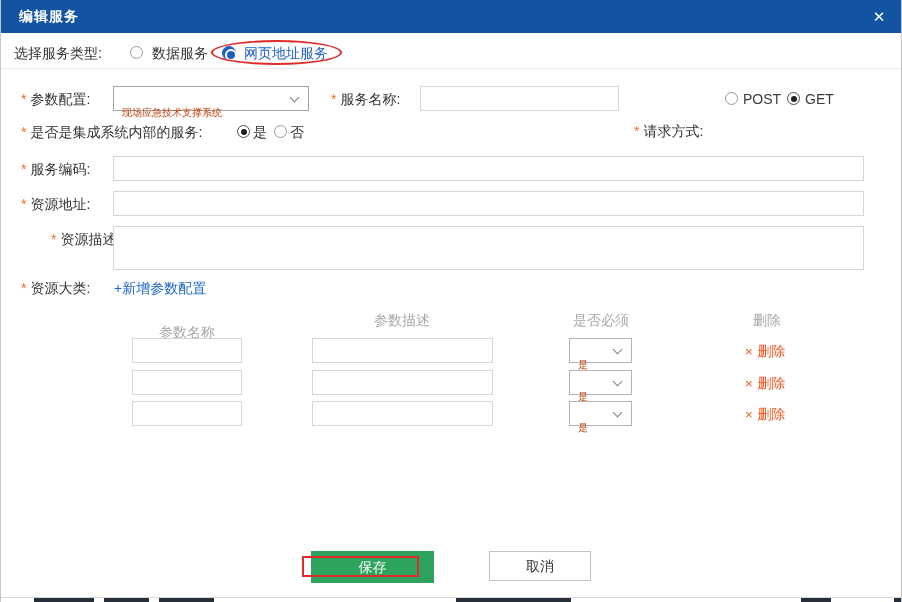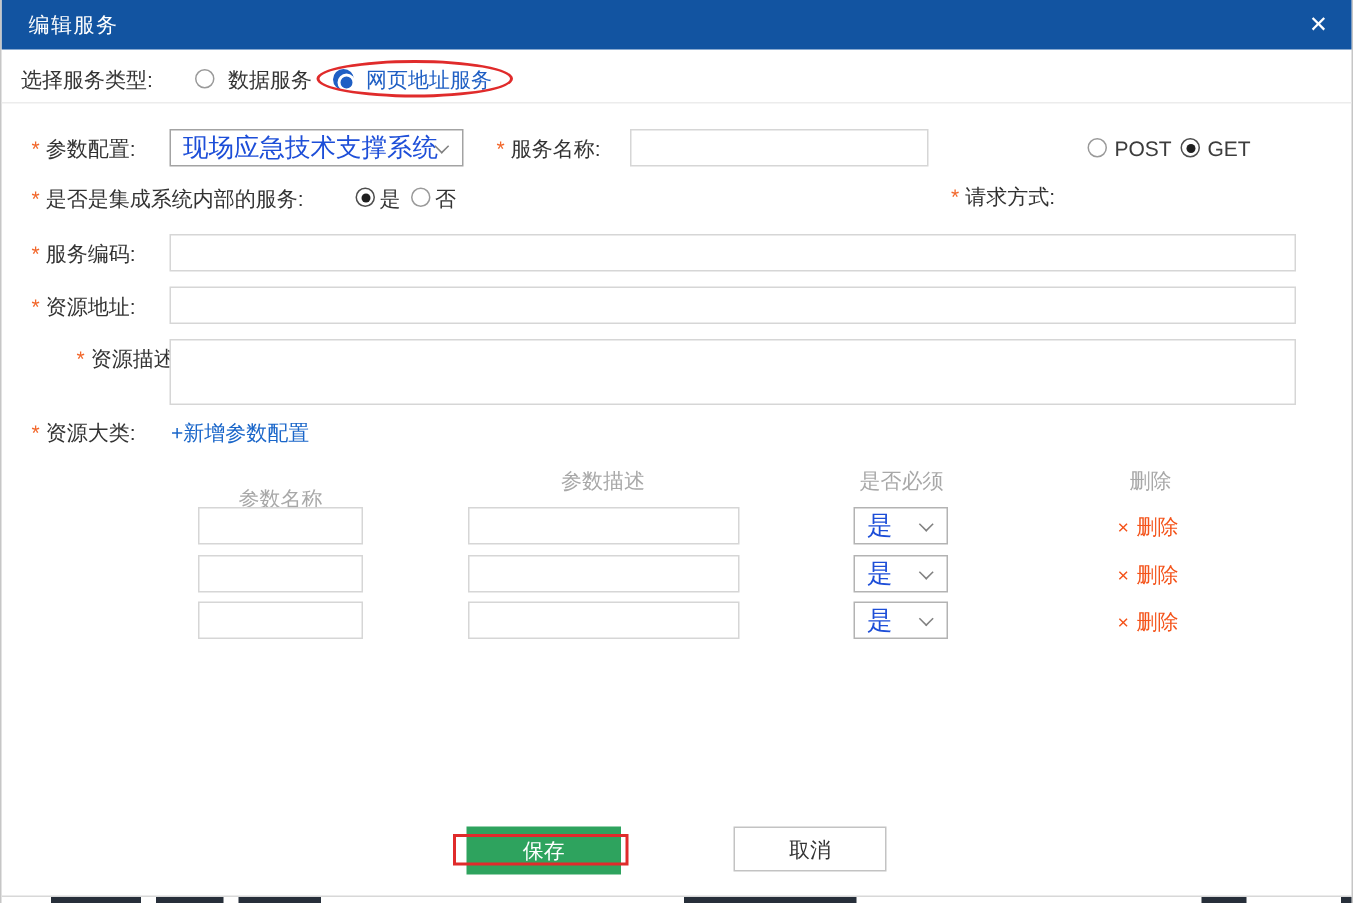--- a/index.html
+++ b/index.html
@@ -1,21 +1,21 @@
 <!DOCTYPE html>
 <html><head>
 <meta charset="utf-8">
 <style>
   * { margin:0; padding:0; box-sizing:border-box; }
   html,body { width:902px; height:602px; }
   body { font-family:"Liberation Sans", sans-serif; font-size:14px; color:#333; background:#fff; }
   .dialog { position:relative; width:902px; height:602px; background:#fff; border-left:1px solid #c6c6c6; border-right:1px solid #c6c6c6; overflow:hidden; }
 
   .titlebar { position:absolute; left:0; top:0; width:902px; height:33px; background:#1254a1; color:#fff; }
-  .titlebar .title { position:absolute; left:18px; top:0; line-height:33px; font-size:14px; font-weight:normal; letter-spacing:1px; }
+  .titlebar .title { position:absolute; left:18px; top:0; line-height:33px; font-size:14px; font-weight:bold; letter-spacing:1px; }
   .titlebar .close { position:absolute; right:10px; top:0; width:28px; height:33px; line-height:33px; text-align:center; font-size:15px; color:#fff; cursor:pointer; }
 
   .type-row-label { position:absolute; left:13px; top:45px; font-size:14px; color:#333; }
   .sep { position:absolute; left:0; top:68px; width:902px; height:1px; background:#ececec; }
 
   
   .radio { position:absolute; width:13px; height:13px; border-radius:50%; background:#fff; border:1px solid #9a9a9a; }
   .radio.native-sel { border:1px solid #4d4d4d; }
   .radio.native-sel::after { content:""; position:absolute; left:2.5px; top:2.5px; width:6px; height:6px; border-radius:50%; background:#1f1f1f; }
   .radio.blue-sel { width:14px; height:14px; background:#1f5fc4; border:1px solid #1f5fc4; }
@@ -26,32 +26,32 @@
 
   .ellipse-anno { position:absolute; left:210px; top:40px; width:131px; height:25px; border:2px solid #e02b2b; border-radius:50%; pointer-events:none; }
 
   .ast { color:#f2672b; margin-right:4px; }
   .flabel { position:absolute; font-size:14px; color:#333; white-space:nowrap; }
 
   .tbox { position:absolute; border:1px solid #d6d6d6; background:#fff; font-family:"Liberation Sans",sans-serif; font-size:14px; color:#333; padding:0 8px; outline:none; }
   textarea.tbox { resize:none; padding:4px 8px; }
 
   .dropdown { position:absolute; border:1px solid #a3a3a3; background:#fff; cursor:pointer; }
-  .dropdown .dval { position:absolute; left:8px; top:0; line-height:23px; font-size:17px; color:#1d4ed8; white-space:nowrap; }
+  .dropdown .dval { position:absolute; left:8px; top:14px; line-height:23px; font-size:10px; color:#c2410c; white-space:nowrap; }
   .chev { position:absolute; right:10px; top:7px; width:7px; height:7px; border-right:1.5px solid #808080; border-bottom:1.5px solid #808080; transform:rotate(45deg); }
 
   .link { position:absolute; color:#1a66c9; font-size:14px; cursor:pointer; white-space:nowrap; }
 
   .th { position:absolute; width:120px; text-align:center; color:#a8a8a8; font-size:14px; }
 
   .del-link { position:absolute; color:#f4531a; font-size:14px; cursor:pointer; white-space:nowrap; }
   .del-link .x { margin-right:5px; font-size:13px; }
 
   .btn { position:absolute; text-align:center; cursor:pointer; font-size:14px; }
-  .btn-save { left:310px; top:551px; width:103px; height:32px; background:#2ea35e; color:#fff; line-height:32px; border:none; }
+  .btn-save { left:310px; top:551px; width:123px; height:32px; background:#2ea35e; color:#fff; line-height:32px; border:none; }
   .btn-cancel { left:488px; top:551px; width:102px; height:30px; background:#fff; color:#333; line-height:28px; border:1px solid #c3c3c3; }
   .rect-anno { position:absolute; left:301px; top:556px; width:117px; height:21px; border:2px solid #e02b2b; pointer-events:none; }
 
   .bottom-line { position:absolute; left:0; top:597px; width:902px; height:1px; background:#d8d8d8; }
   .sliver { position:absolute; top:598px; height:4px; background:#272f3a; }
 </style>
 </head>
 <body>
 
 <div class="dialog">

